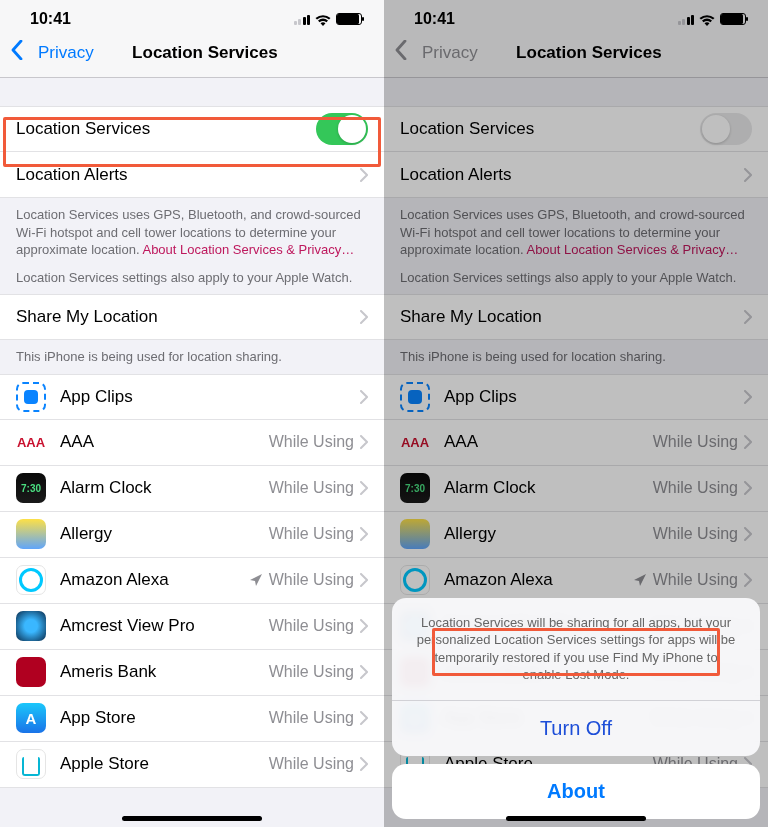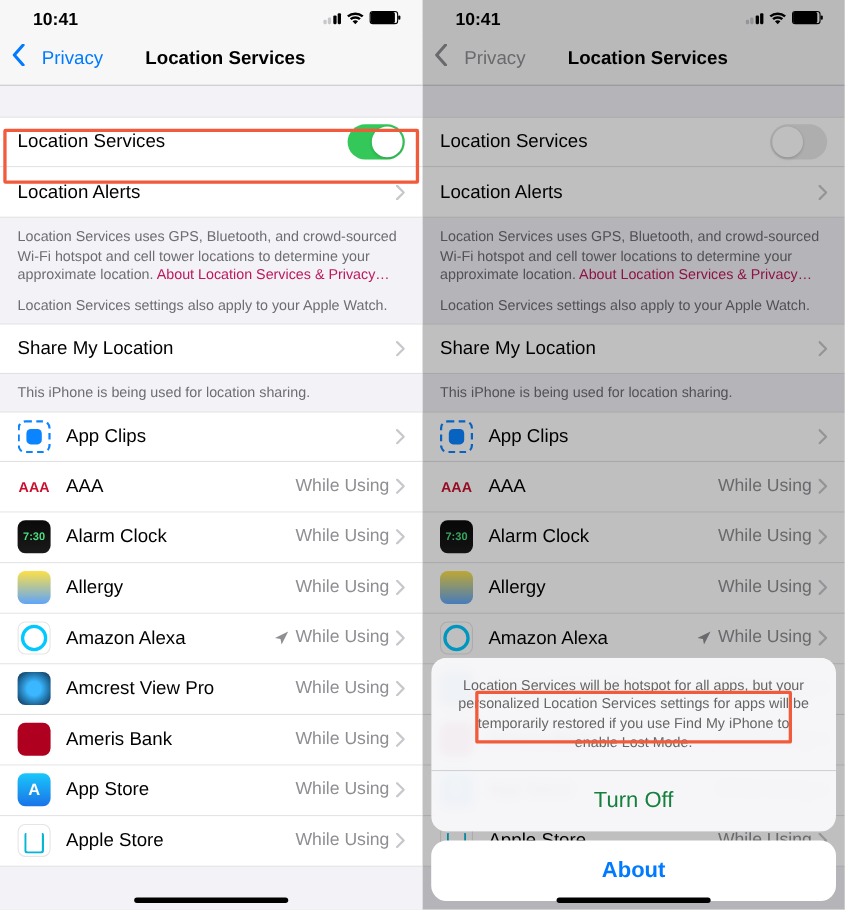--- a/index.html
+++ b/index.html
@@ -20,21 +20,21 @@
     flex-shrink: 0;
   }
   .phone.right::after {
     content: "";
     position: absolute; top:0; left:0; right:0; bottom:0;
     background: rgba(0,0,0,0.25);
     pointer-events: none;
   }
   
   .statusbar {
-    display:flex; justify-content:space-between; align-items:flex-start;
+    display:flex; justify-content:space-between; align-items:center;
     padding: 10px 22px 4px 30px;
     font-size:16px; font-weight:600;
     background: #f7f7f8;
   }
   .status-right { display:flex; gap:5px; align-items:center; }
   .sig { display:flex; align-items:flex-end; gap:1.5px; height:12px;}
   .sig i { width:3px; background:#000; border-radius:1px;}
   .sig i.off{ background:#c7c7cc;}
   .wifi { width:16px; height:12px; position:relative;}
   .batt { width:26px; height:12px; border:1px solid #000; border-radius:3px; position:relative;}
@@ -94,21 +94,21 @@
   .appicon.applestore{background:#fff;border:1px solid #e5e5e5;}
   .appicon.applestore::before{content:"";width:14px;height:17px;border:2px solid #06b6d4;border-radius:2px 2px 3px 3px;border-top:none;position:relative;top:2px;}
   .navarrow{width:14px;height:14px;}
   
   .hl-red{position:absolute;border:3px solid #f15a3a;border-radius:2px;pointer-events:none;z-index:5;}
   
   .sheet-backdrop{position:absolute;left:0;right:0;bottom:0;top:0;display:flex;flex-direction:column;justify-content:flex-end;padding:8px;z-index:10;}
   .sheet-card{background:rgba(248,248,250,0.96);border-radius:14px;overflow:hidden;backdrop-filter:blur(4px);}
   .sheet-msg{padding:16px 22px;font-size:13px;color:#666;line-height:1.35;text-align:center;border-bottom:0.5px solid #d1d1d6;}
   .sheet-btn{padding:16px;font-size:20px;text-align:center;}
-  .sheet-btn.destructive{color:#15803d;position:relative;}
+  .sheet-btn.destructive{color:#1d4ed8;position:relative;}
   .sheet-cancel{background:#fff;border-radius:14px;margin-top:8px;padding:16px;font-size:20px;color:#007aff;font-weight:600;text-align:center;}
   
   .homebar{position:absolute;bottom:6px;left:50%;transform:translateX(-50%);width:140px;height:5px;background:#000;border-radius:3px;z-index:20;}
 </style>
 </head>
 <body>
 
 <div class="phone left">
   <div class="statusbar">
     <span>10:41</span>
@@ -419,21 +419,21 @@
         <span class="chev">
           <svg viewBox="0 0 8 14">
             <path d="M1 1 L7 7 L1 13" stroke="currentColor" stroke-width="2" fill="none" stroke-linecap="round"></path>
           </svg>
         </span>
       </div>
     </div>
 
   <div class="sheet-backdrop">
     <div class="sheet-card">
-      <div class="sheet-msg">Location Services will be hotspot for all apps, but your personalized Location Services settings for apps will be temporarily restored if you use Find My iPhone to enable Lost Mode.</div>
+      <div class="sheet-msg">Location Services will be sharing for all apps, but your personalized Location Services settings for apps will be temporarily restored if you use Find My iPhone to enable Lost Mode.</div>
       <div class="sheet-btn destructive">Turn Off</div>
       <div class="hl-red" style="position:absolute;bottom:80px;left:40px;right:40px;height:48px"></div>
     </div>
     <div class="sheet-cancel">About</div>
   </div>
 
   <div class="homebar"></div>
 </div>
 
 </body></html>

